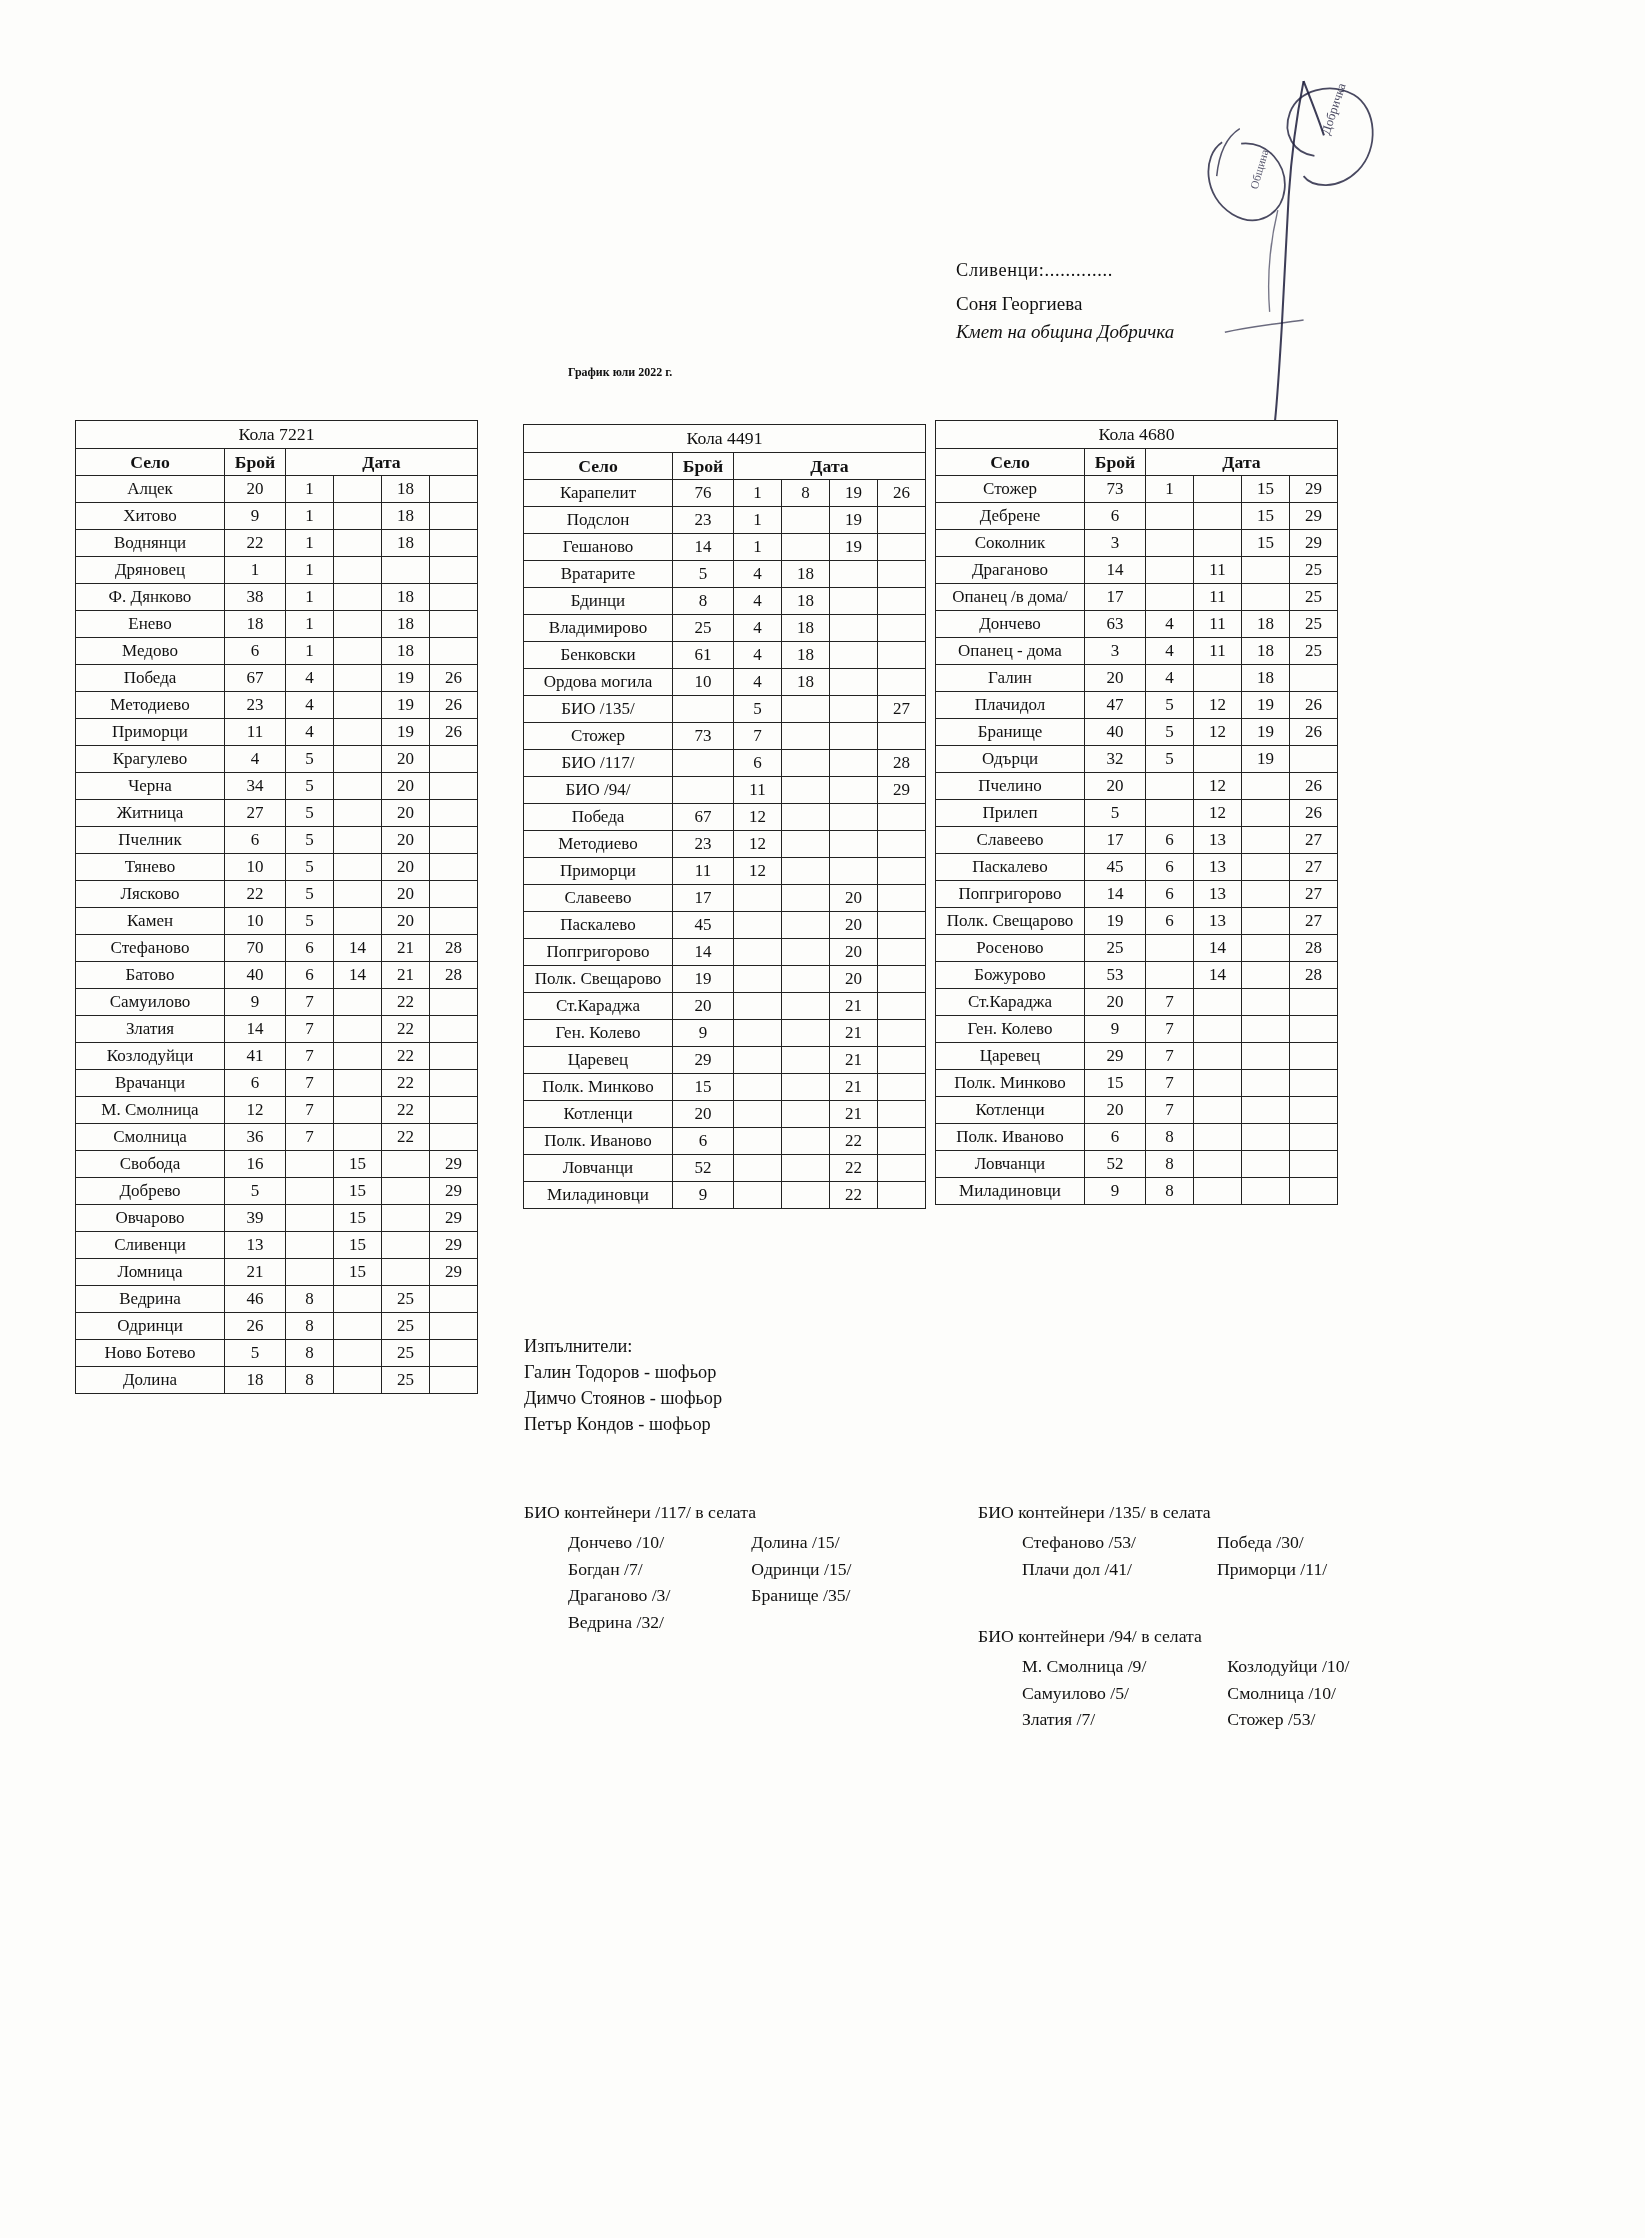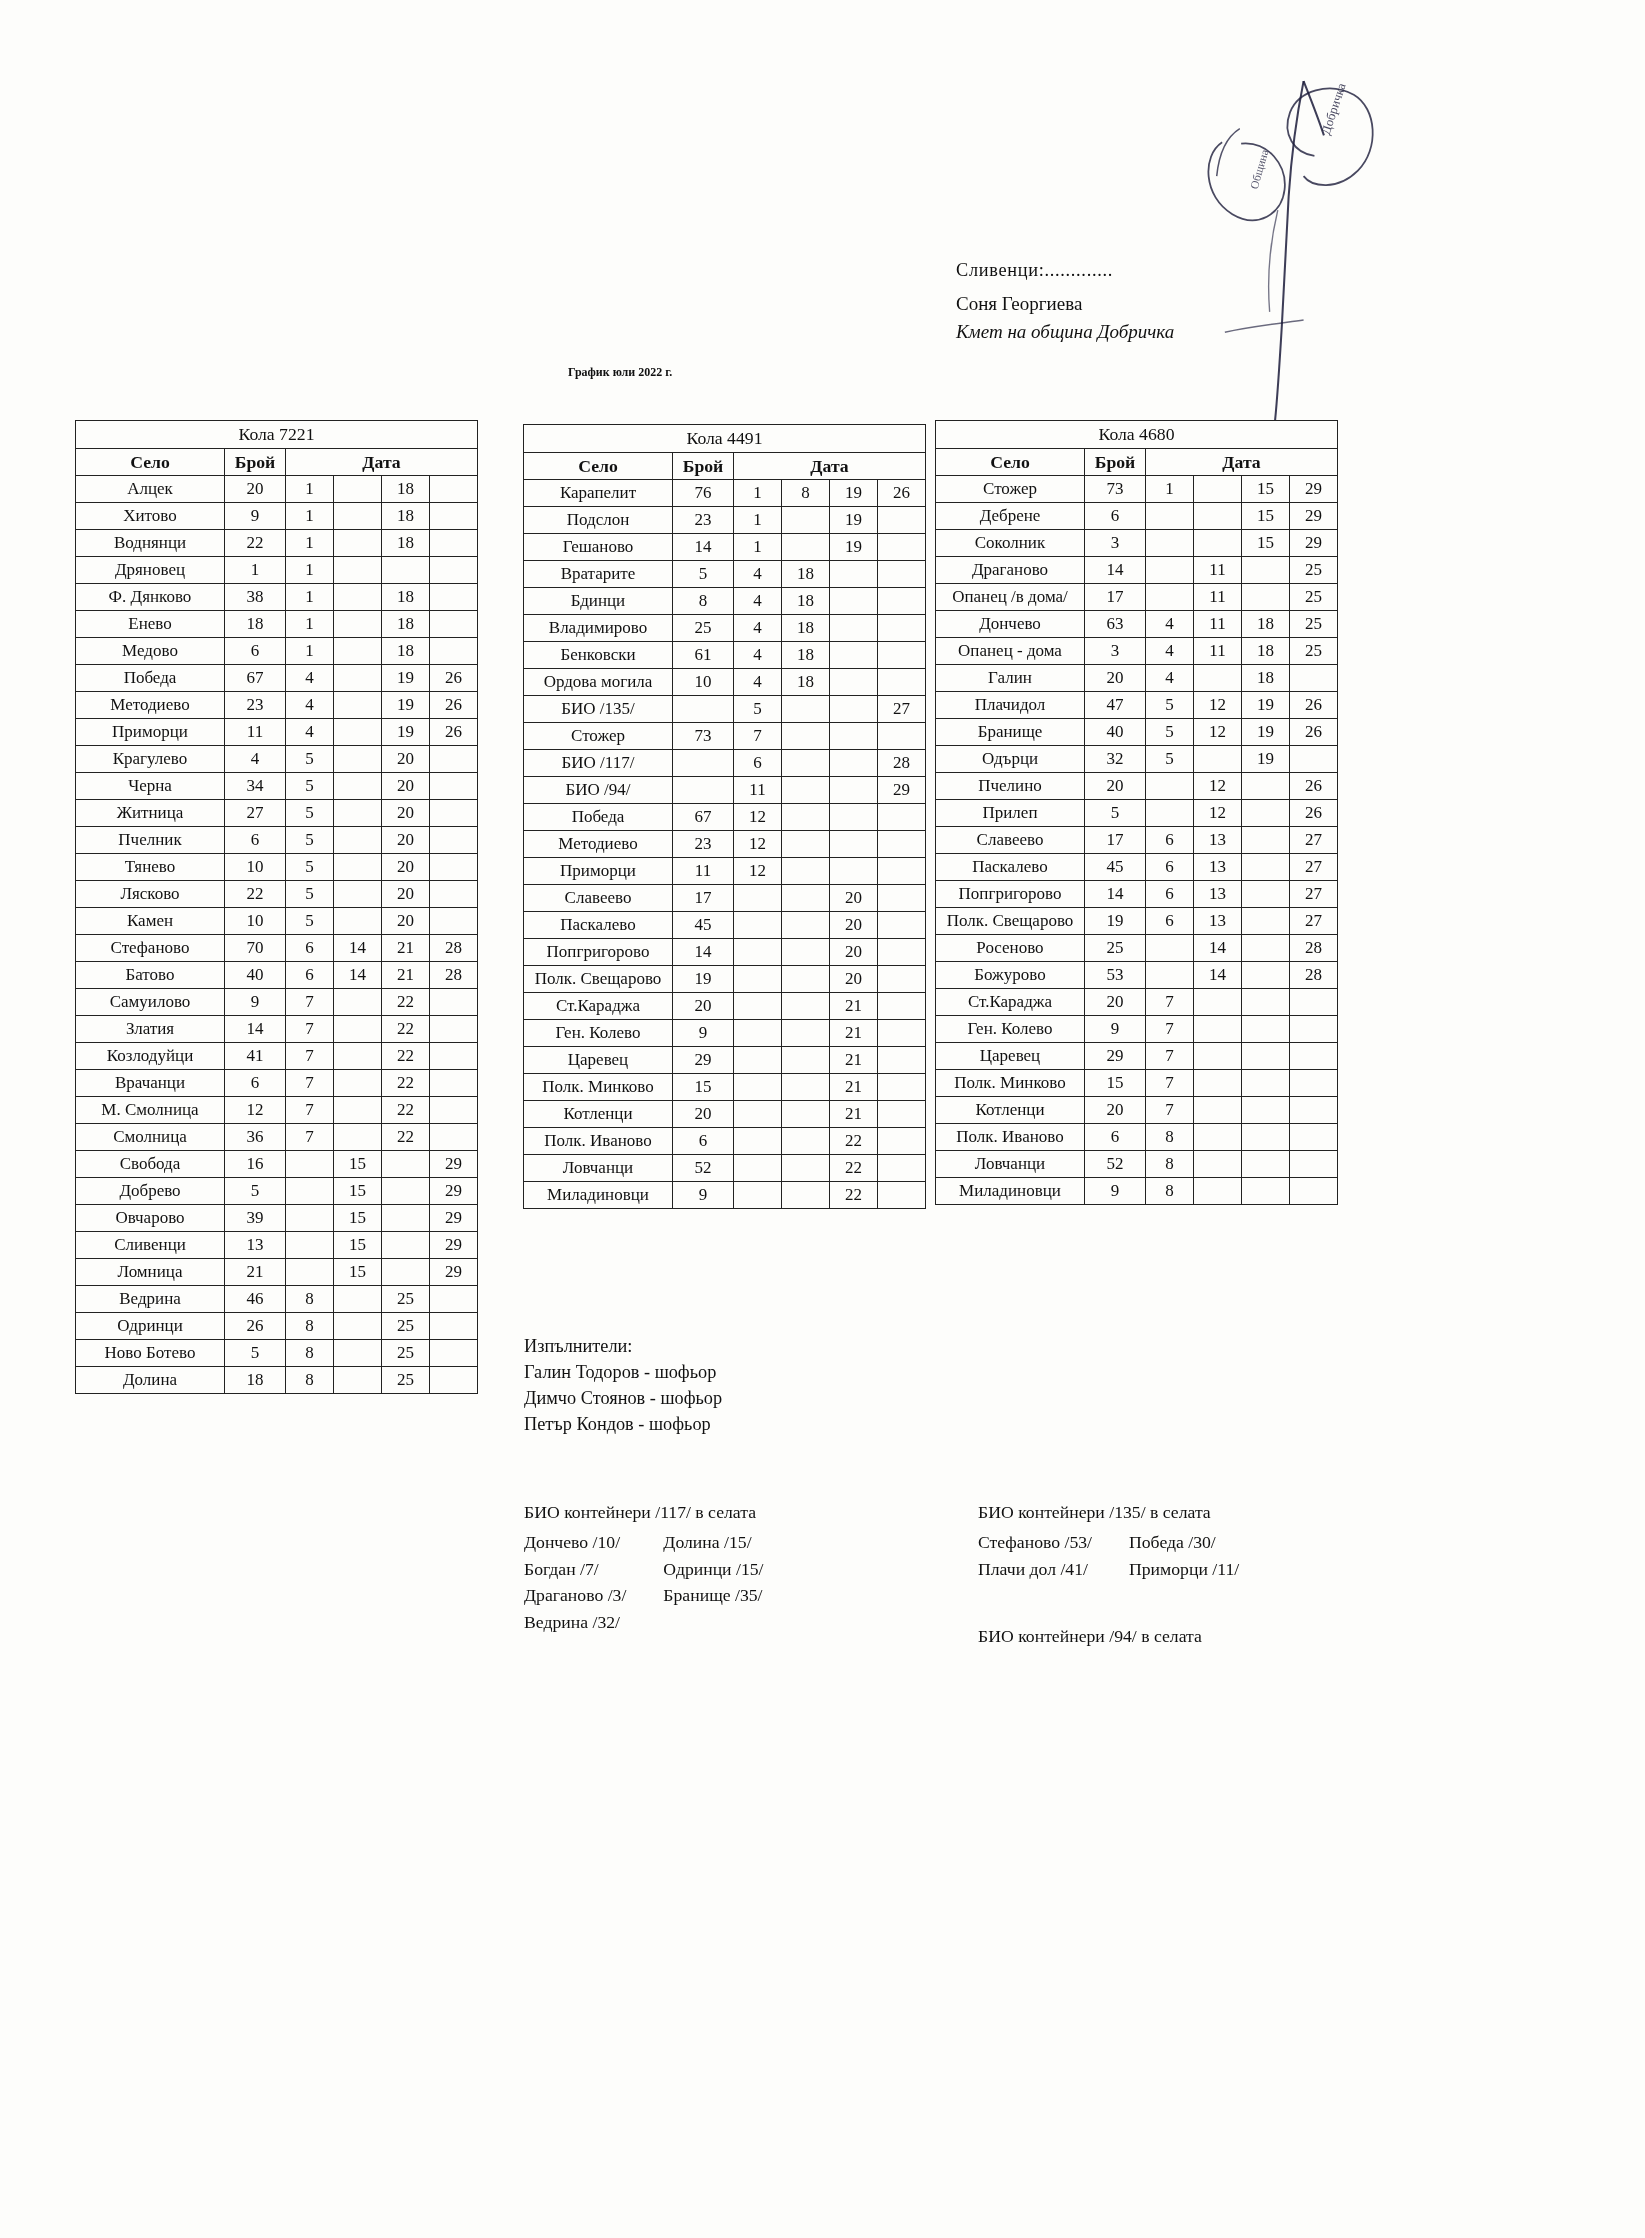--- a/index.html
+++ b/index.html
@@ -126,21 +126,21 @@
   .bio {
     position: absolute;
     font-size: 17.7px;
     line-height: 1.52;
   }
   .bio .bio-title { margin-bottom: 2.7px; white-space: nowrap; }
   .bio-cols {
     display: flex;
     gap: 37px;
   }
-  .bio-col div { white-space: nowrap; }
+  .bio-col div { white-space: nowrap; margin-left: 44px; }
 
   #bio117 { left: 524px; top: 1499px; }
   #bio135 { left: 978px; top: 1499px; }
   #bio94  { left: 978px; top: 1623px; }
 </style>
 </head>
 <body>
 
 <div class="page">
 
@@ -978,16 +978,28 @@
       </div>
       <div class="bio-col">
         <div>Победа /30/</div>
         <div>Приморци /11/</div>
       </div>
     </div>
   </div>
 
   <div class="bio" id="bio94">
     <div class="bio-title">БИО контейнери /94/ в селата</div>
+    <div class="bio-cols">
+      <div class="bio-col">
+        <div>М. Смолница /9/</div>
+        <div>Самуилово /5/</div>
+        <div>Златия /7/</div>
+      </div>
+      <div class="bio-col">
+        <div>Козлодуйци /10/</div>
+        <div>Смолница /10/</div>
+        <div>Стожер /53/</div>
+      </div>
+    </div>
   </div>
 
 </div>
 
 
 </body></html>

